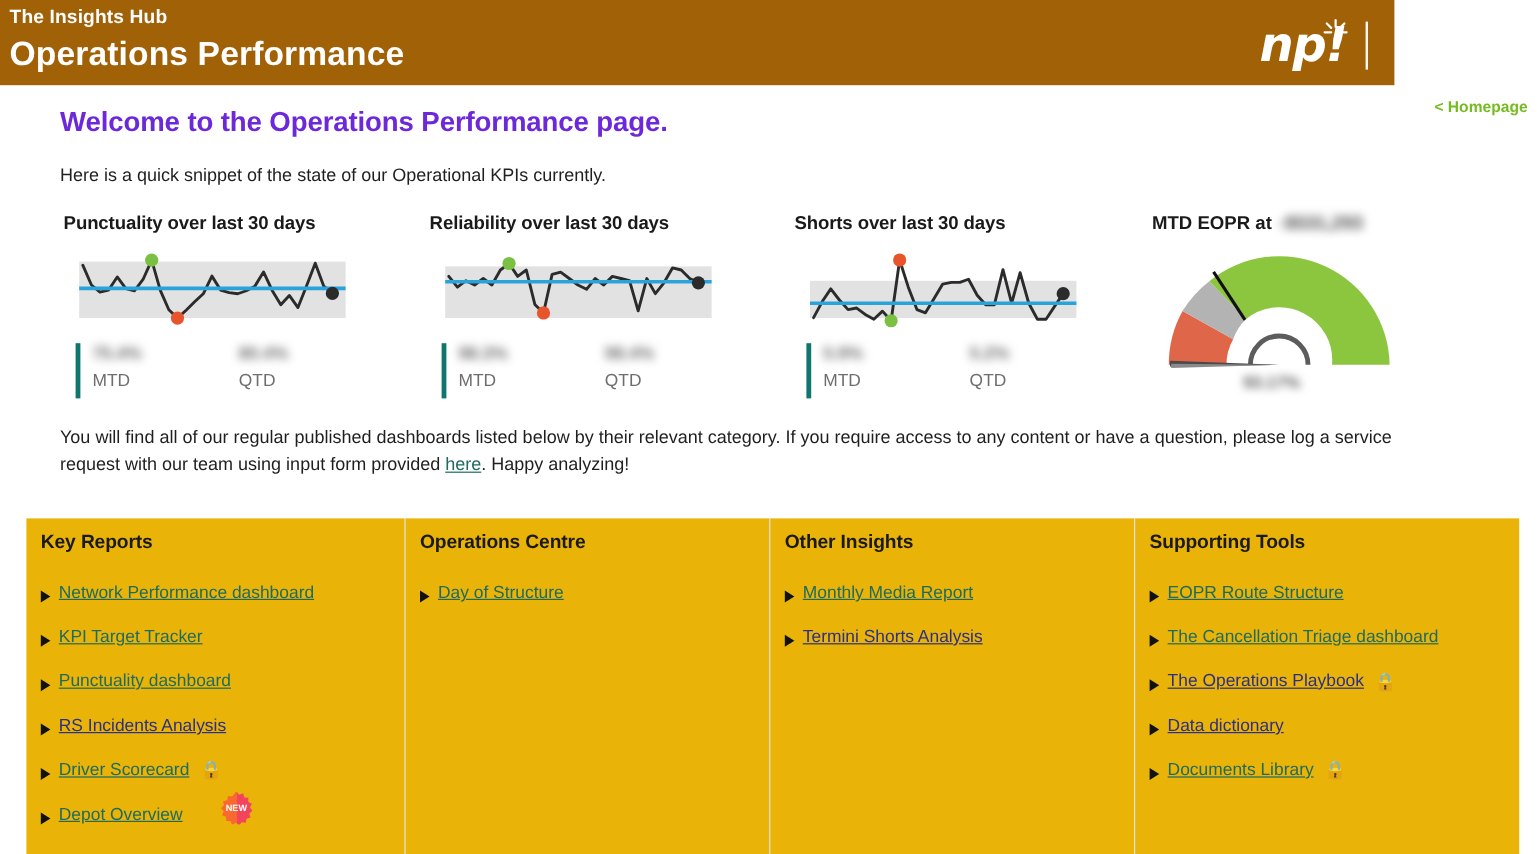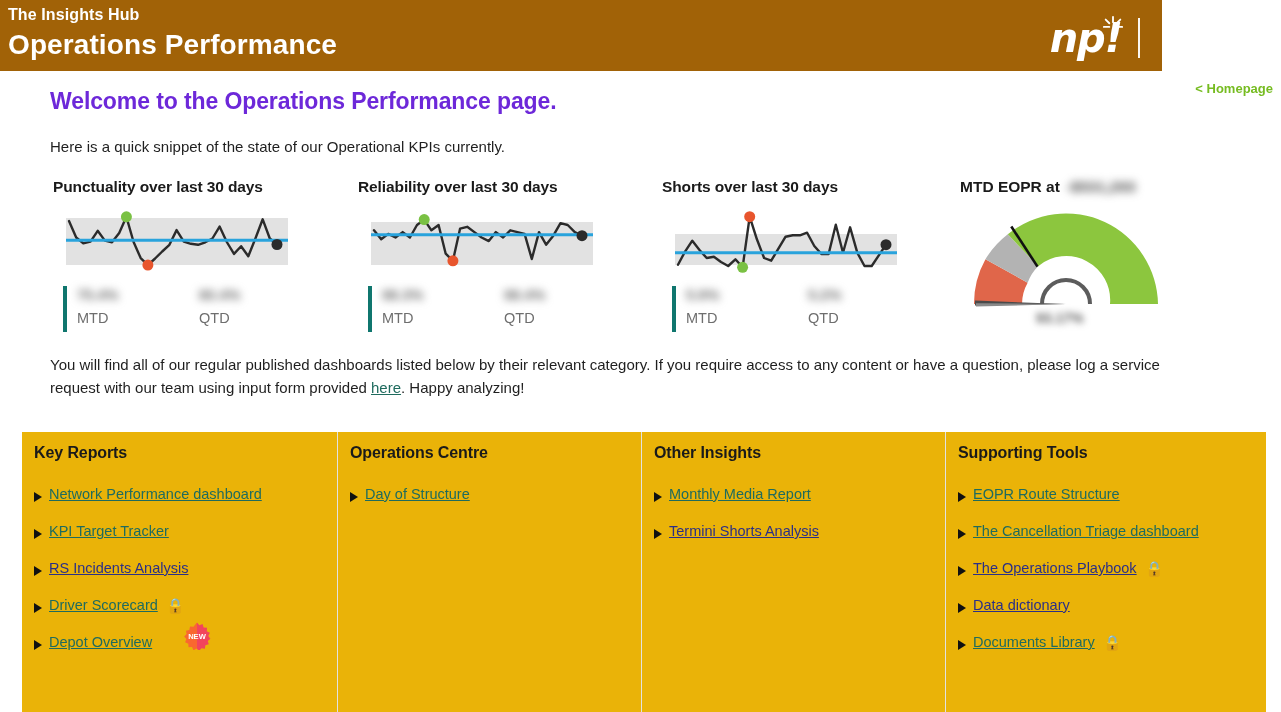--- a/index.html
+++ b/index.html
@@ -307,20 +307,24 @@
     <div class="panel-col w0">
       <div class="col-head">Key Reports</div>
 
       <div class="link-row">
         <span class="bullet"></span>
         <a href="#" class="green">Network Performance dashboard</a>
       </div>
       <div class="link-row">
         <span class="bullet"></span>
         <a href="#" class="green">KPI Target Tracker</a>
+      </div>
+      <div class="link-row">
+        <span class="bullet"></span>
+        <a href="#" class="green">Punctuality dashboard</a>
       </div>
       <div class="link-row">
         <span class="bullet"></span>
         <a href="#" class="navy">RS Incidents Analysis</a>
       </div>
       <div class="link-row">
         <span class="bullet"></span>
         <a href="#" class="green">Driver Scorecard</a>
         <span class="lock">🔒</span>
       </div>

